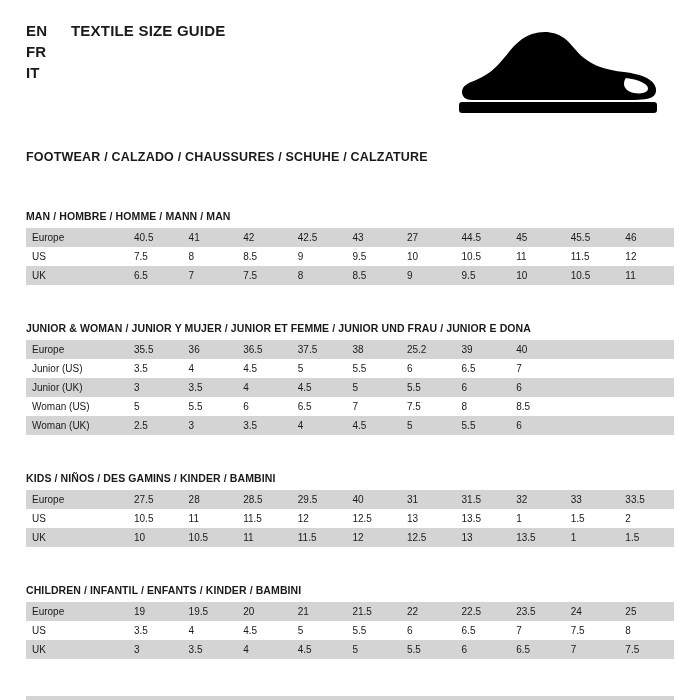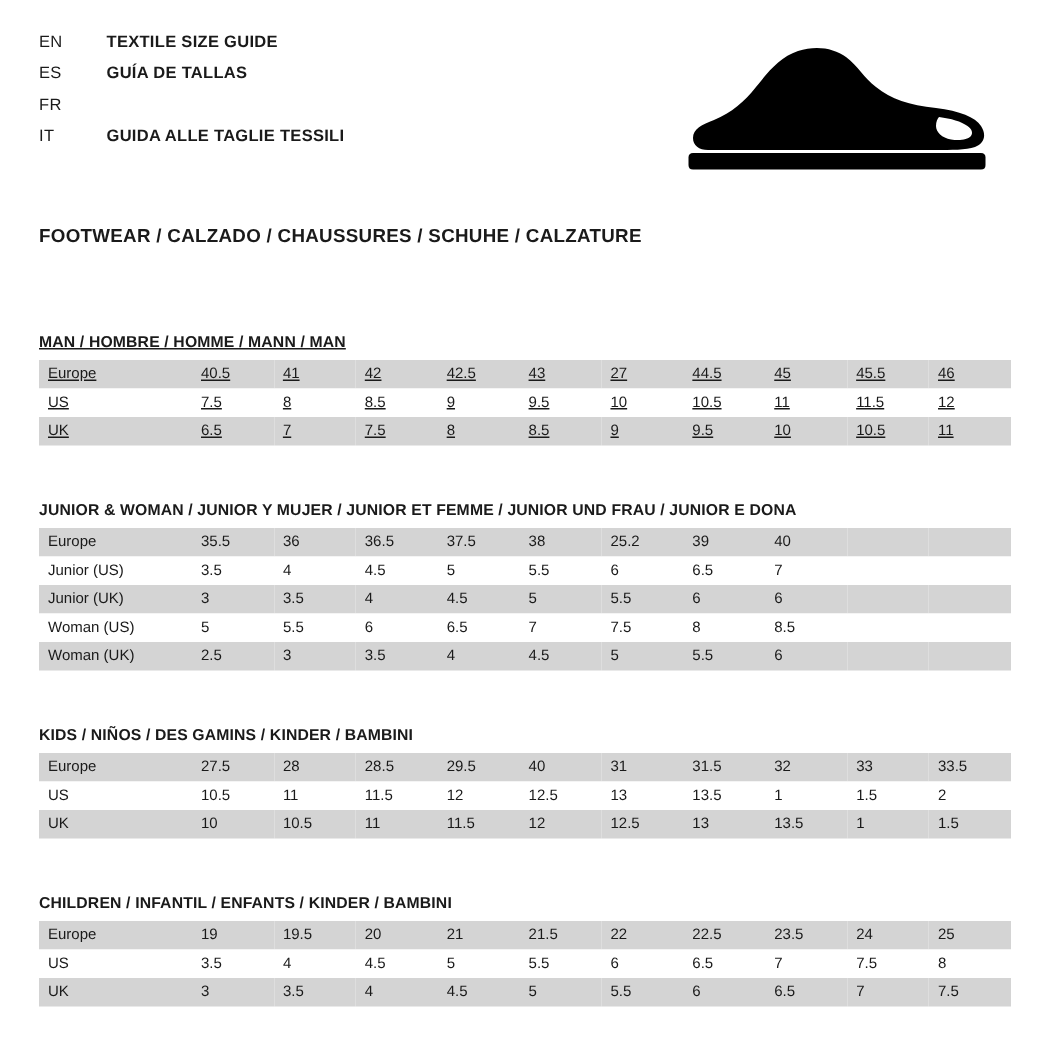--- a/index.html
+++ b/index.html
@@ -30,26 +30,26 @@
   .lang-rows {
     width: 420px;
   }
   .lang-row {
     display: flex;
     align-items: baseline;
     height: 21px;
   }
   .lang-code {
     width: 45px;
-    font-size: 11px;
-    font-weight: normal;
+    font-size: 15px;
+    font-weight: bold;
     letter-spacing: 0.2px;
   }
   .lang-title {
-    font-size: 11px;
+    font-size: 15px;
     font-weight: bold;
     letter-spacing: 0.2px;
   }
   .shoe-wrap {
     position: absolute;
     right: 10px;
     top: 6px;
     width: 220px;
     height: 92px;
   }
@@ -60,22 +60,21 @@
     margin-top: 16px;
     font-size: 12.5px;
     font-weight: bold;
     letter-spacing: 0.2px;
   }
   
   .block {
     margin-top: 37px;
   }
   .block.first {
-    margin-top: 58px;
-    text-decoration: underline;
+    margin-top: 46px;
   }
   .block-title {
     font-size: 10.5px;
     font-weight: bold;
     letter-spacing: 0.1px;
     margin-bottom: 6px;
   }
   table {
     border-collapse: collapse;
     width: 100%;
@@ -104,29 +103,24 @@
 
 <div class="page">
 
   <div class="header">
     <div class="lang-rows">
       <div class="lang-row">
         <div class="lang-code">EN</div>
         <div class="lang-title">TEXTILE SIZE GUIDE</div>
       </div>
       <div class="lang-row">
-        <div class="lang-code">ES</div>
-        <div class="lang-title">GUÍA DE TALLAS</div>
-      </div>
-      <div class="lang-row">
         <div class="lang-code">FR</div>
       </div>
       <div class="lang-row">
         <div class="lang-code">IT</div>
-        <div class="lang-title">GUIDA ALLE TAGLIE TESSILI</div>
       </div>
     </div>
 
     <div class="shoe-wrap">
       <svg width="220" height="92" viewBox="0 0 220 92" xmlns="http://www.w3.org/2000/svg">
         <path fill="#000000" d="M28,72 C22,72 18,69 18,64 C18,58 24,55 32,52 C44,47 52,40 60,30 C68,20 76,10 88,6 C100,2 112,4 120,10 C128,16 132,24 140,30 C150,38 162,42 180,44 C196,46 206,50 210,56 C214,62 212,68 206,70 C200,72 190,72 180,72 L28,72 Z"></path>
         <path fill="#000000" d="M18,74 L210,74 C212,74 213,75 213,77 L213,82 C213,84 212,85 210,85 L18,85 C16,85 15,84 15,82 L15,77 C15,75 16,74 18,74 Z"></path>
         <path fill="#ffffff" d="M182,50 C190,51 197,53 201,56 C204,58 205,61 203,63 C201,65 196,66 190,65 C184,64 180,60 180,56 C180,53 181,51 182,50 Z"></path>
       </svg>
     </div>

